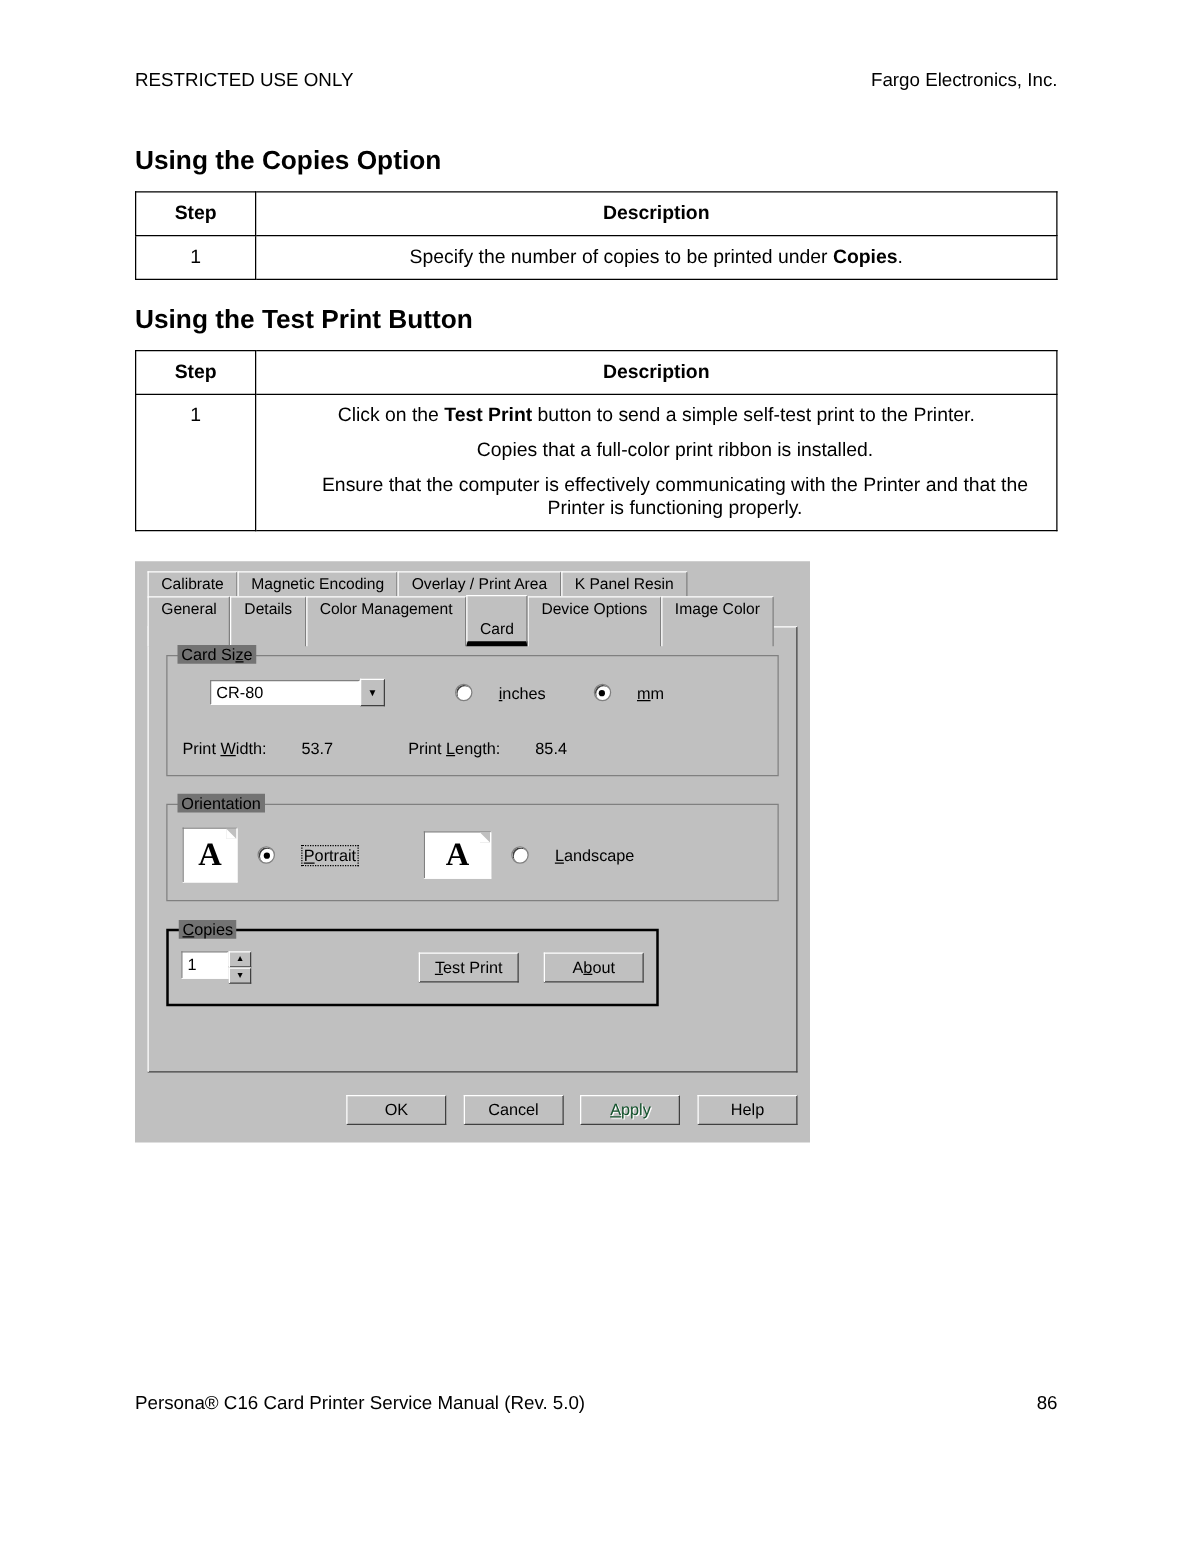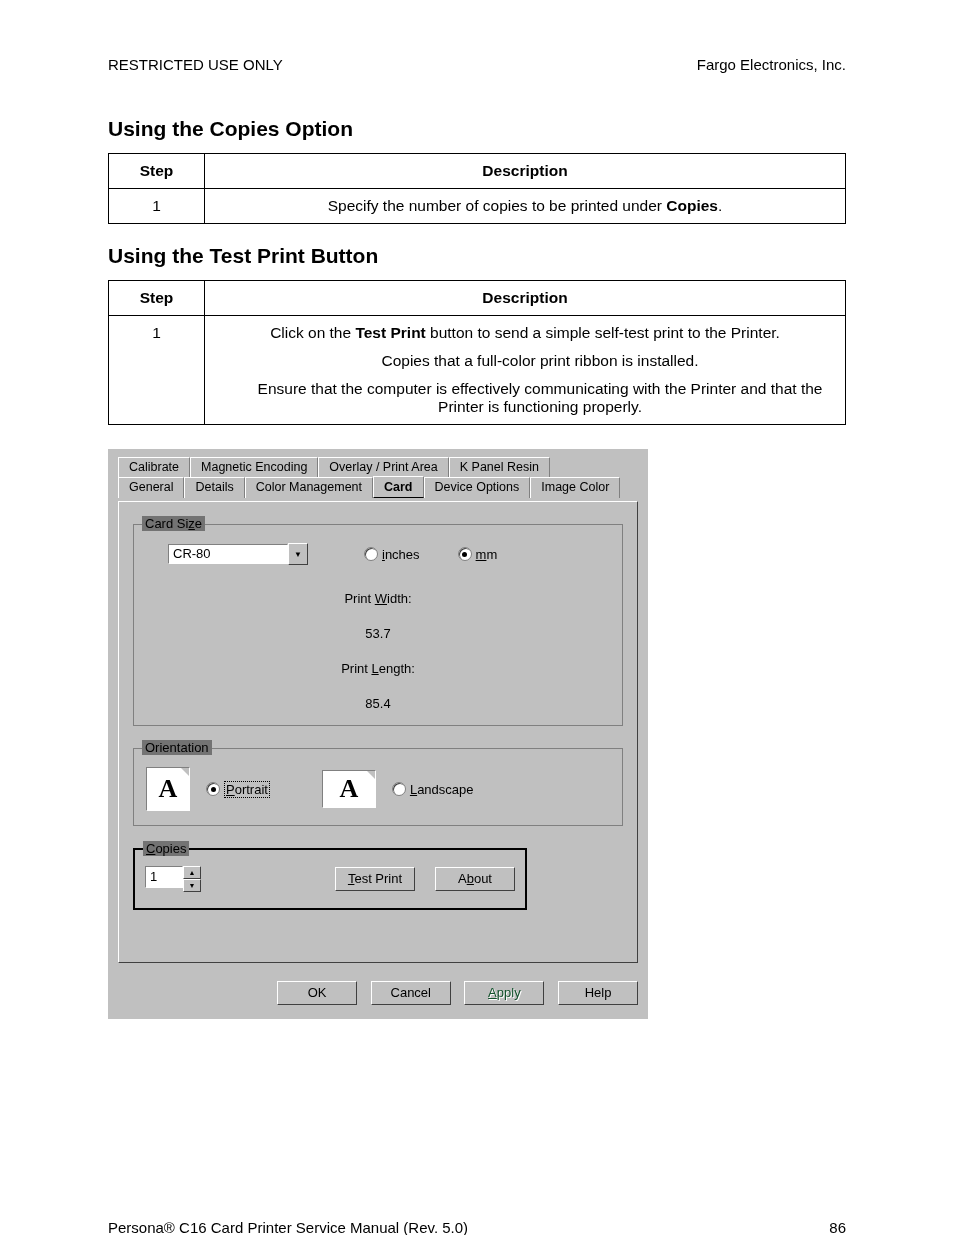--- a/index.html
+++ b/index.html
@@ -69,25 +69,24 @@
     background: #c0c0c0;
     border-top: 1px solid #fff;
     border-left: 1px solid #fff;
     border-right: 1px solid #808080;
     padding: 2px 10px 3px 10px;
     font-size: 12.5px;
     white-space: nowrap;
     position: relative;
   }
   .tab.active {
-    border-bottom: 1px solid #000000;
+    border-bottom: 4px solid #000000;
     z-index: 5;
-    padding-top: 3px;
+    padding-top: 19px;
     margin-top: -1px;
-    font-weight: bold;
   }
   .tab-panel {
     border-left: 1px solid #fff;
     border-top: 1px solid #fff;
     border-right: 1px solid #404040;
     border-bottom: 1px solid #404040;
     padding: 22px 14px 30px 14px;
     min-height: 300px;
     box-sizing: border-box;
   }
@@ -135,21 +134,21 @@
     border-right: 1px solid #404040;
     border-bottom: 1px solid #404040;
     display: flex;
     align-items: center;
     justify-content: center;
     font-size: 8px;
   }
   .radio {
     display: inline-flex;
     align-items: center;
-    gap: 4px;
+    gap: 21px;
     margin-right: 20px;
   }
   .radio-dot {
     width: 12px; height: 12px;
     border-radius: 50%;
     background: #fff;
     border: 1px solid #808080;
     box-shadow: inset 1px 1px 0 #404040;
     display: flex;
     align-items: center;
@@ -327,21 +326,21 @@
           <span style="width:20px;"></span>
           <span class="radio">
             <span class="radio-dot"></span>
             <span><span class="underline-char">i</span>nches</span>
           </span>
           <span class="radio">
             <span class="radio-dot selected"></span>
             <span><span class="underline-char">m</span>m</span>
           </span>
         </div>
-        <div style="margin-top:26px;display:flex;gap:10px;align-items:center;flex-direction:column;">
+        <div style="margin-top:26px;display:flex;gap:10px;align-items:center;">
           <span>Print <span class="underline-char">W</span>idth:</span>
           <span style="width:8px;"></span>
           <span>53.7</span>
           <span style="width:40px;"></span>
           <span>Print <span class="underline-char">L</span>ength:</span>
           <span style="width:8px;"></span>
           <span>85.4</span>
         </div>
       </div>
 

